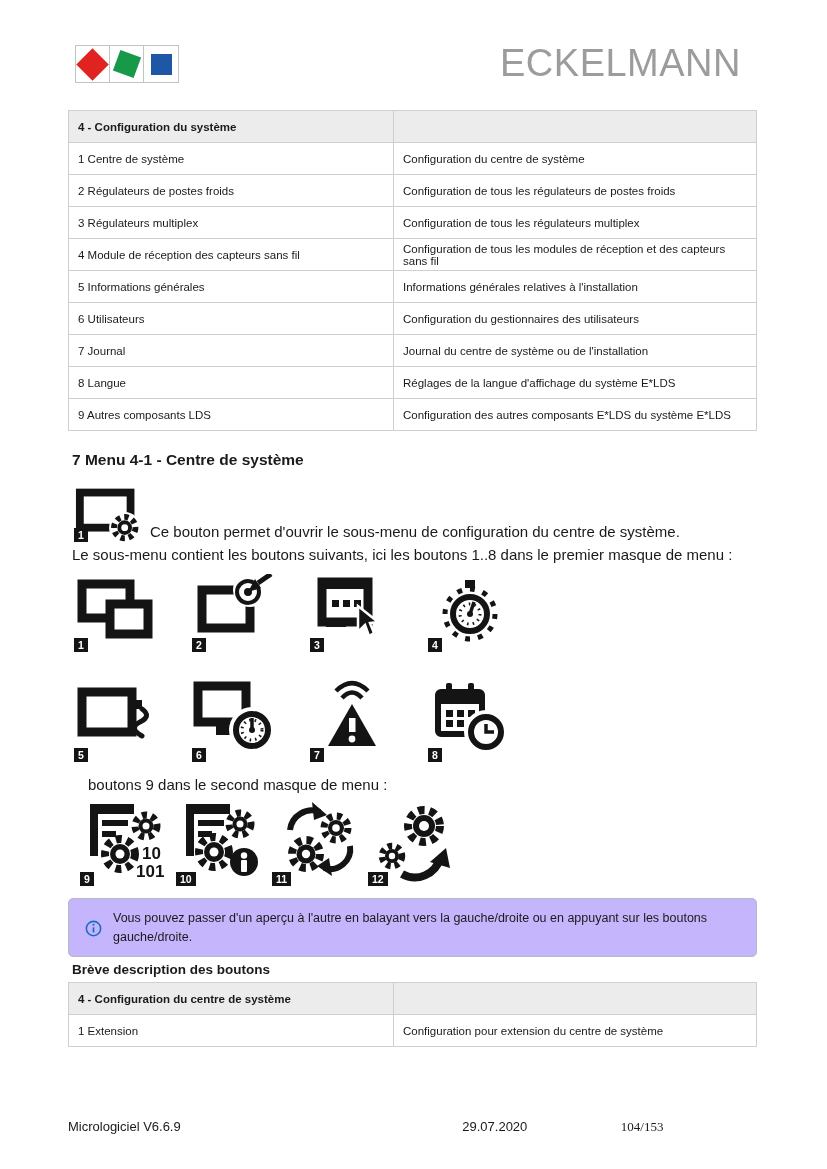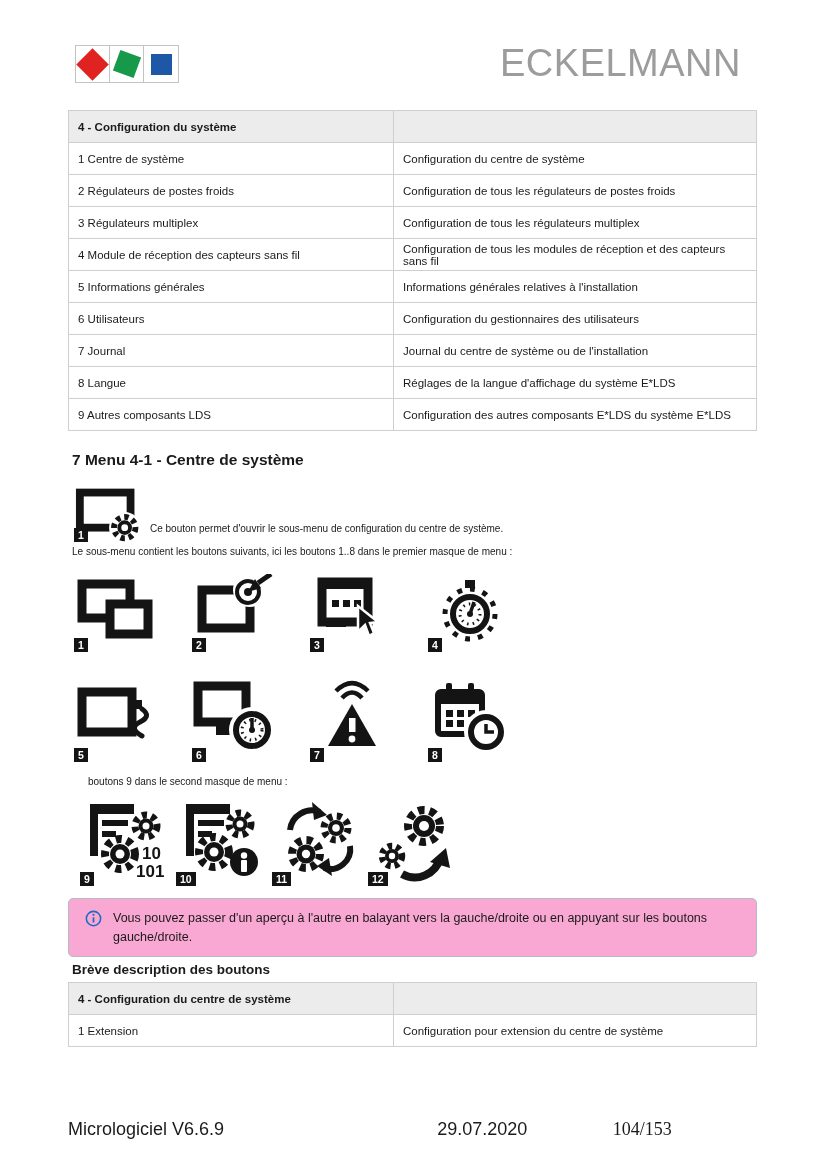--- a/index.html
+++ b/index.html
@@ -20,45 +20,45 @@
   .dtable { position:absolute; left:68px; width:689px; border-collapse:collapse; table-layout:fixed; font-size:11.5px; color:#1a1a1a; }
   .dtable td { border:1px solid #cfcfcf; padding:0 9px; height:32px; vertical-align:middle; background:#fff; }
   .dtable td.c1 { width:325px;margin-top:16px; }
   .dtable tr.hdr td { background:#ececec; font-weight:bold; }
   .t1 { top:110px; }
   .t2 { top:982px; }
 
   .h1 { position:absolute; left:72px; top:451px; font-size:15.5px; font-weight:bold; }
   .h2 { position:absolute; left:72px; top:962px; font-size:13.5px; font-weight:bold; }
 
-  .bodytext { font-size:10px; color:#1a1a1a; }
+  .bodytext { font-size:15px; color:#1a1a1a; }
   .line-submenu { position:absolute; left:72px; top:546px; }
   .line-mask2 { position:absolute; left:72px; top:776px;padding-left:16px; }
   .intro-text { position:absolute; left:150px; top:523px; }
 
   
   .icon-cell { position:relative; width:93px; height:78px; }
   .icon-cell svg { display:block; }
   .badge { position:absolute; left:0; bottom:0; background:#141414; color:#fff; font-size:10.5px; line-height:1; padding:2px 4px; min-width:8px; text-align:center; font-weight:bold; }
   .introicon { position:absolute; left:74px; top:486px; width:78px; height:56px; }
   .row-icons { position:absolute; display:flex; }
   .row1 { left:74px; top:574px; gap:25px; }
   .row2 { left:74px; top:678px; gap:25px; }
   .row2 .icon-cell { height:84px; }
   .row3 { left:80px; top:798px; }
   .row3 .icon-cell { width:96px; height:88px; }
   .icotext { font-family:"Liberation Sans", sans-serif; font-weight:bold; font-size:17px; fill:#141414; }
 
   
-  .infobox { position:absolute; left:68px; top:898px; width:689px; min-height:55px; border:1px solid #b3bcc5; border-radius:5px; background:#f9a8d4; display:flex; gap:11px; padding:10px 14px 9px 16px; align-items:flex-start; }
+  .infobox { position:absolute; left:68px; top:898px; width:689px; min-height:55px; border:1px solid #b3bcc5; border-radius:5px; background:#c4b5fd; display:flex; gap:11px; padding:10px 14px 9px 16px; align-items:center; }
   .infobox .txt { font-size:12.5px; line-height:1.5; max-width:630px; }
   .info-ic { flex:0 0 auto; margin-top:1px; }
 
   
-  .footer { position:absolute; left:68px; top:1119px; width:689px; display:flex; font-size:18px; color:#1a1a1a; }
+  .footer { position:absolute; left:68px; top:1119px; width:689px; display:flex; font-size:13px; color:#1a1a1a; }
   .footer .fl { flex:1; text-align:left; }
   .footer .fc { flex:1; text-align:right; }
   .footer .fr { flex:1; text-align:center;font-family:Liberation Serif, serif; }
 </style>
 </head>
 <body>
 
 <div class="page">
 
   <div class="logo">

